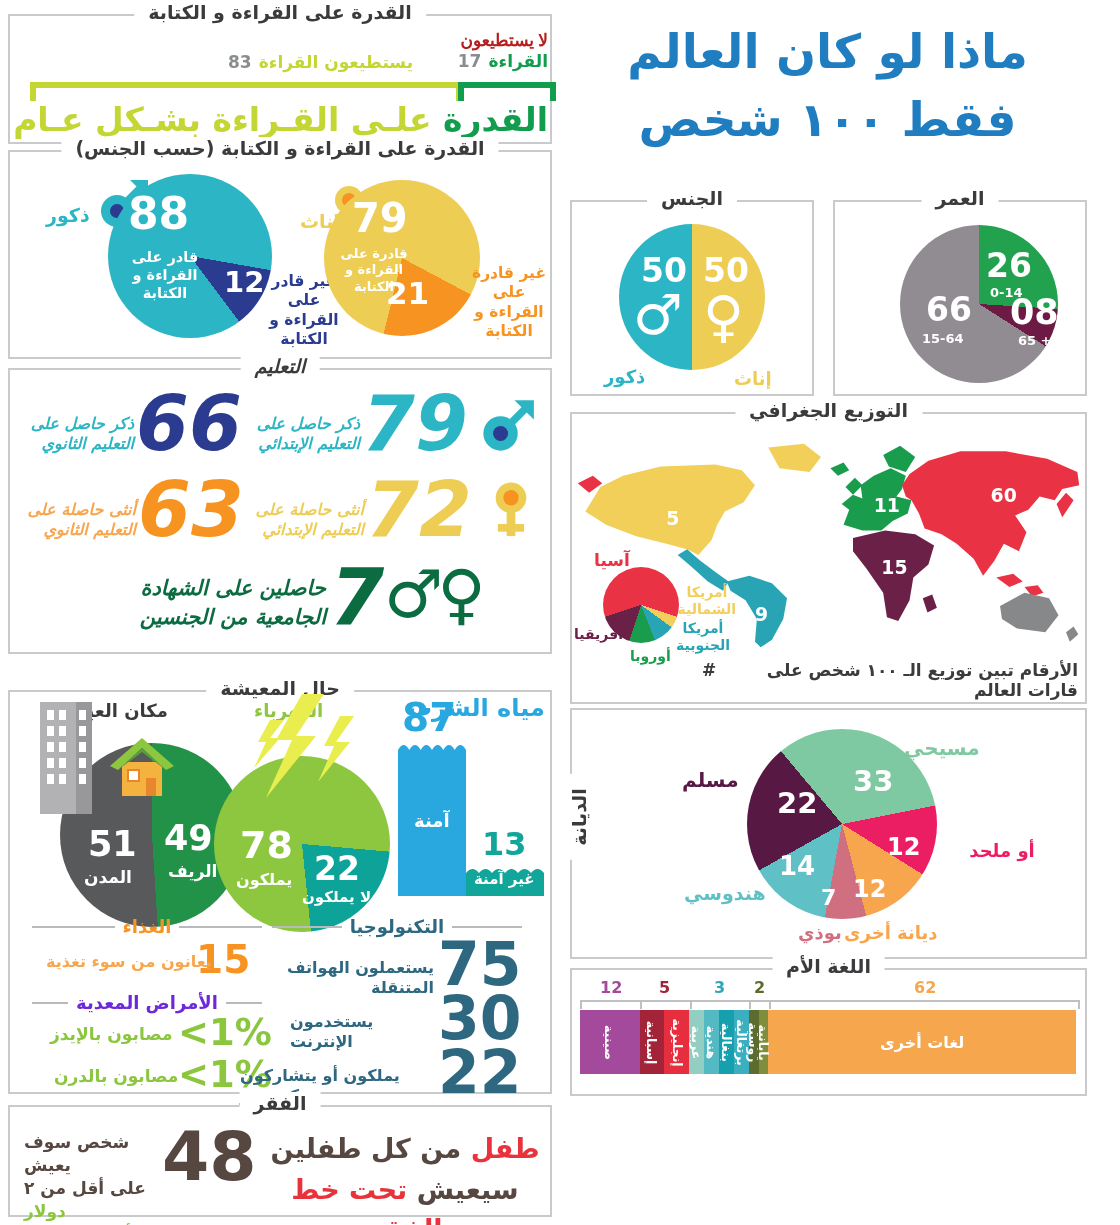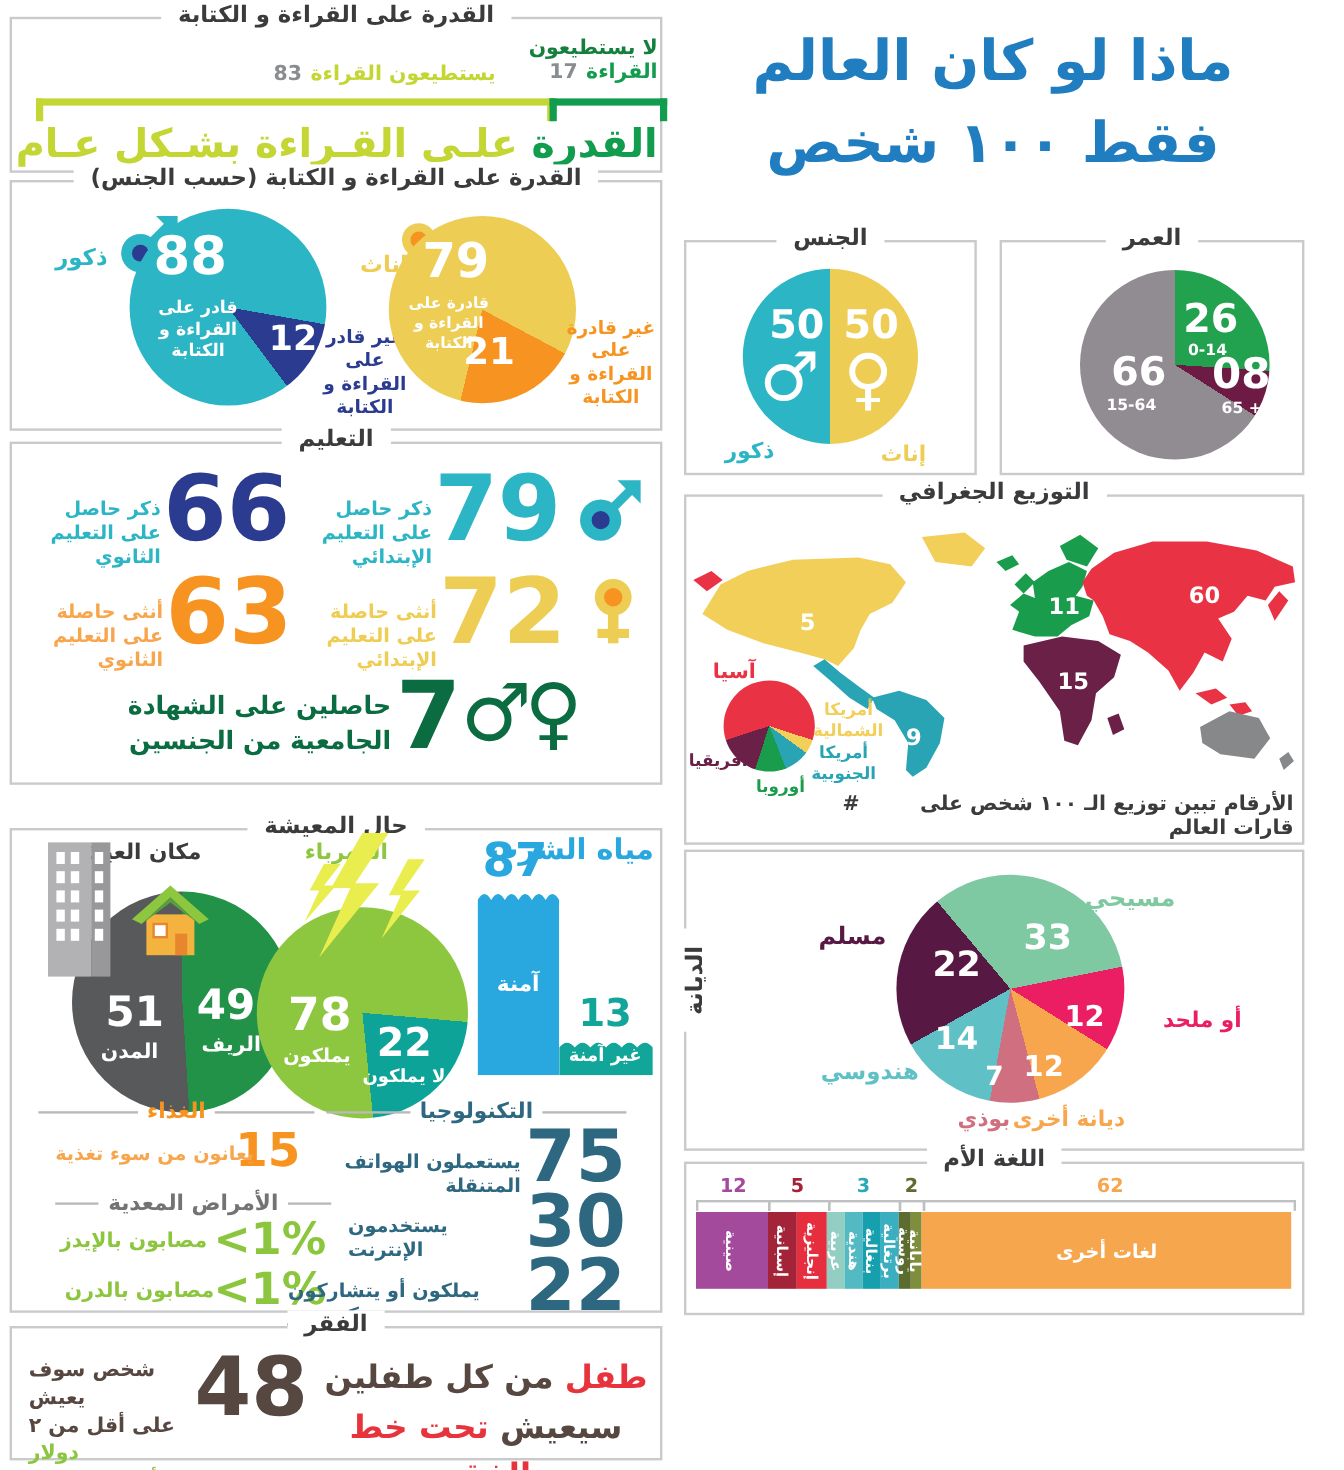--- a/index.html
+++ b/index.html
@@ -37,21 +37,21 @@
 
   <section class="box" style="left:8px;top:14px;width:540px;height:126px;">
     <span class="btitle">القدرة على القراءة و الكتابة</span>
 
     <div class="abs" style="left:218px;top:36px;display:flex;gap:7px;direction:ltr;font-size:17px;font-weight:700;">
       <span style="color:#8a8d8f;">83</span>
       <span class="rtl" style="color:#c3d633;">يستطيعون القراءة</span>
     </div>
 
     <div class="abs" style="left:430px;top:14px;width:108px;font-size:17px;font-weight:700;text-align:right;">
-      <div class="rtl" style="color:#15803d;">لا يستطيعون</div>
+      <div class="rtl" style="color:#b91c1c;font-family:Liberation Serif, serif;">لا يستطيعون</div>
       <div style="display:flex;justify-content:flex-end;gap:7px;direction:ltr;">
         <span style="color:#8a8d8f;">17</span>
         <span class="rtl" style="color:#129c4d;">القراءة</span>
       </div>
     </div>
 
     <div class="bracket" style="left:20px;top:66px;width:420px;border-color:#c3d633;"></div>
     <div class="bracket" style="left:448px;top:66px;width:86px;border-color:#129c4d;"></div>
 
     <div class="abs rtl b" style="left:10px;top:84px;width:528px;text-align:right;font-size:33px;white-space:nowrap;">
@@ -91,21 +91,21 @@
 
     <div class="pie" style="left:314px;top:28px;width:156px;height:156px;background:conic-gradient(from 118deg,#f79421 0 75.6deg,#eecd55 75.6deg 360deg);">
       <span class="abs num-big w" style="left:28px;top:18px;font-size:40px;">79</span>
       <div class="abs cap w rtl ctr" style="left:8px;top:66px;width:84px;font-size:13px;">قادرة على القراءة و الكتابة</div>
       <span class="abs num-big w" style="left:62px;top:98px;font-size:31px;">21</span>
     </div>
 
     <div class="abs cap rtl ctr" style="left:456px;top:112px;width:86px;font-size:15.5px;color:#f79421;">غير قادرة على القراءة و الكتابة</div>
   </section>
 
-  <section class="box" style="left:8px;top:368px;width:540px;height:282px;">
+  <section class="box" style="left:8px;top:368px;width:540px;height:282px;font-style:italic;">
     <span class="btitle">التعليم</span>
 
     <svg class="abs" style="left:468px;top:28px;" width="58" height="58" viewBox="0 0 54 54">
       <line x1="30" y1="24" x2="46" y2="8" stroke="#2cb5c4" stroke-width="7"></line>
       <polygon points="34,2 52,2 52,20" fill="#2cb5c4"></polygon>
       <circle cx="21" cy="33" r="16" fill="#2cb5c4"></circle>
       <circle cx="21" cy="33" r="7" fill="#2b3b8f"></circle>
     </svg>
     <span class="abs num-big" style="left:352px;top:16px;font-size:76px;color:#2cb5c4;">79</span>
     <div class="abs cap rtl" style="left:240px;top:44px;width:110px;font-size:16px;color:#2cb5c4;text-align:right;">ذكر حاصل على التعليم الإبتدائي</div>
@@ -197,21 +197,21 @@
       <path d="M0,32 L0,9 Q6.5,1 13,9 Q19.5,1 26,9 Q32.5,1 39,9 Q45.5,1 52,9 Q58.5,1 65,9 Q71.5,1 78,9 L78,32 Z" fill="#12a59a"></path>
     </svg>
     <span class="abs cap w rtl" style="left:464px;top:178px;font-size:15px;">غير آمنة</span>
 
     <div class="sub" style="left:22px;top:224px;width:230px;color:#f79421;">
       <span class="rtl">الغذاء</span>
     </div>
     <span class="abs num-big" style="left:186px;top:248px;font-size:39px;color:#f79421;">15</span>
     <span class="abs cap rtl" style="left:36px;top:260px;font-size:16px;color:#f8a64d;">يعانون من سوء تغذية</span>
 
-    <div class="sub" style="left:36px;top:300px;width:230px;color:#737373;">
+    <div class="sub" style="left:22px;top:300px;width:230px;color:#6d28d9;">
       <span class="rtl">الأمراض المعدية</span>
     </div>
     <span class="abs num-big" style="left:168px;top:322px;font-size:37px;color:#8cc63f;direction:ltr;">&lt;1%</span>
     <span class="abs cap rtl" style="left:40px;top:332px;font-size:17px;color:#8cc63f;">مصابون بالإيدز</span>
     <span class="abs num-big" style="left:168px;top:364px;font-size:37px;color:#8cc63f;direction:ltr;">&lt;1%</span>
     <span class="abs cap rtl" style="left:44px;top:374px;font-size:17px;color:#8cc63f;">مصابون بالدرن</span>
 
     <div class="sub" style="left:262px;top:224px;width:250px;color:#2e6880;">
       <span class="rtl">التكنولوجيا</span>
     </div>

